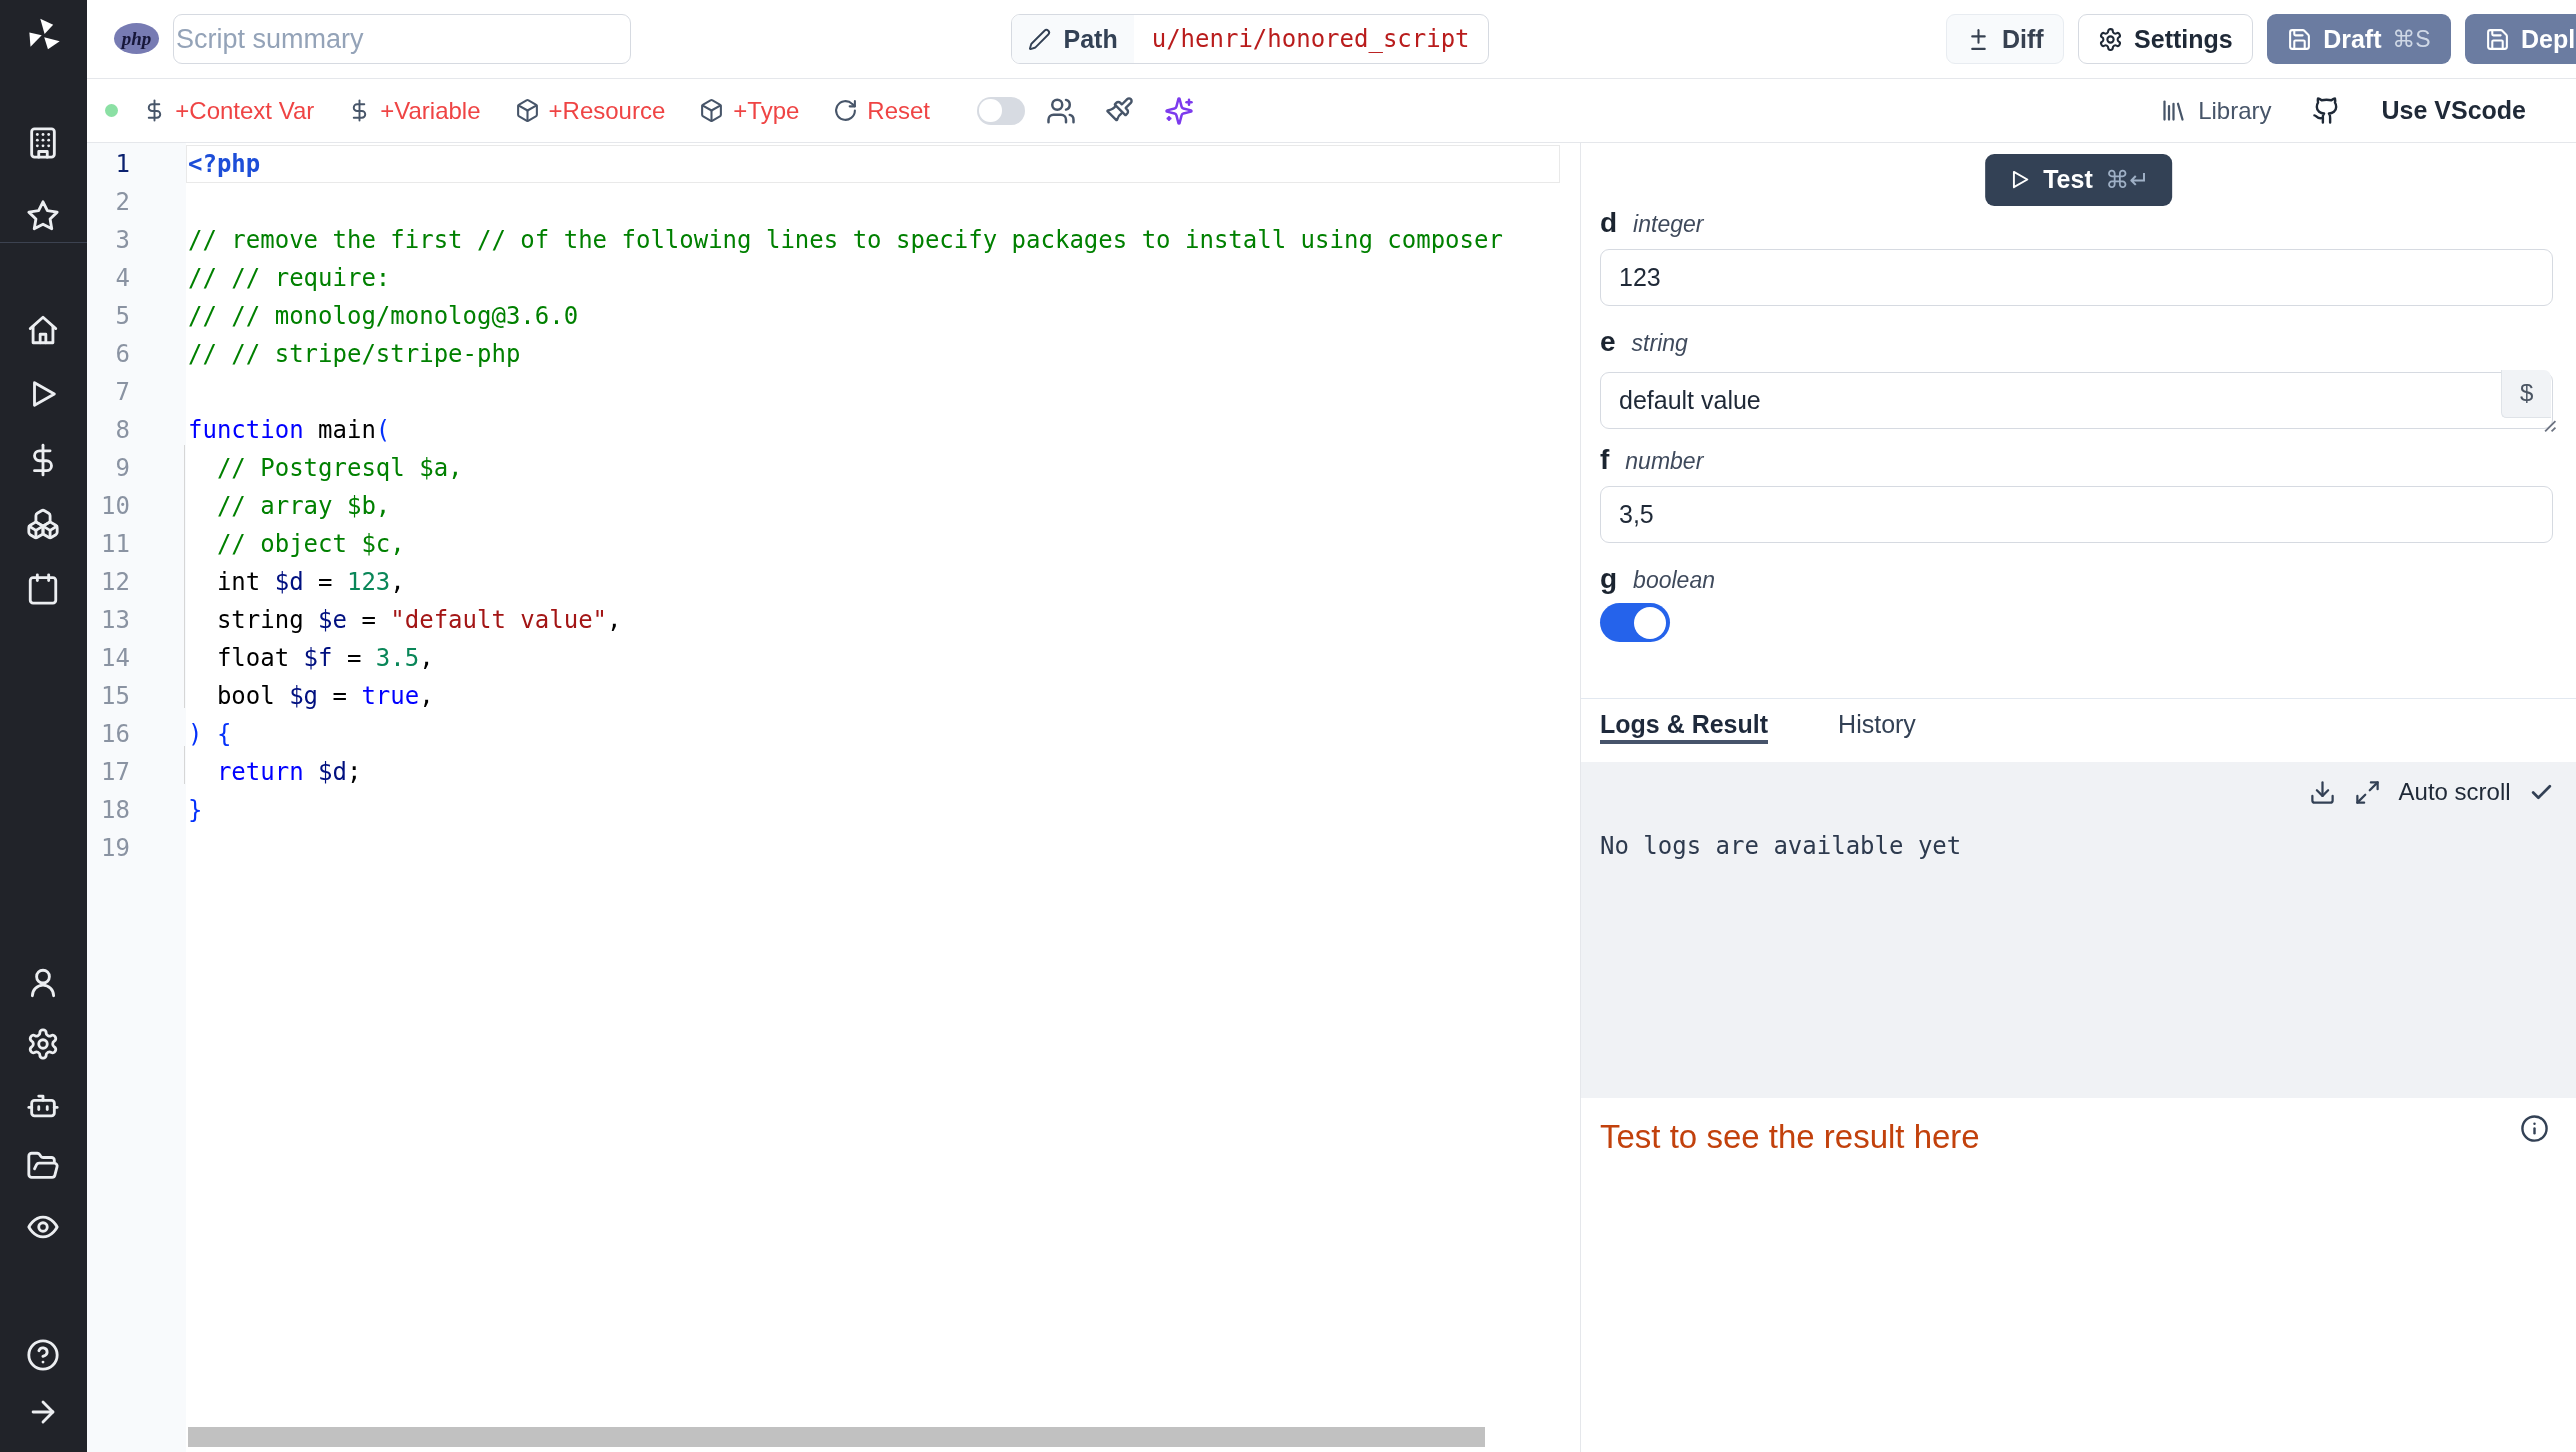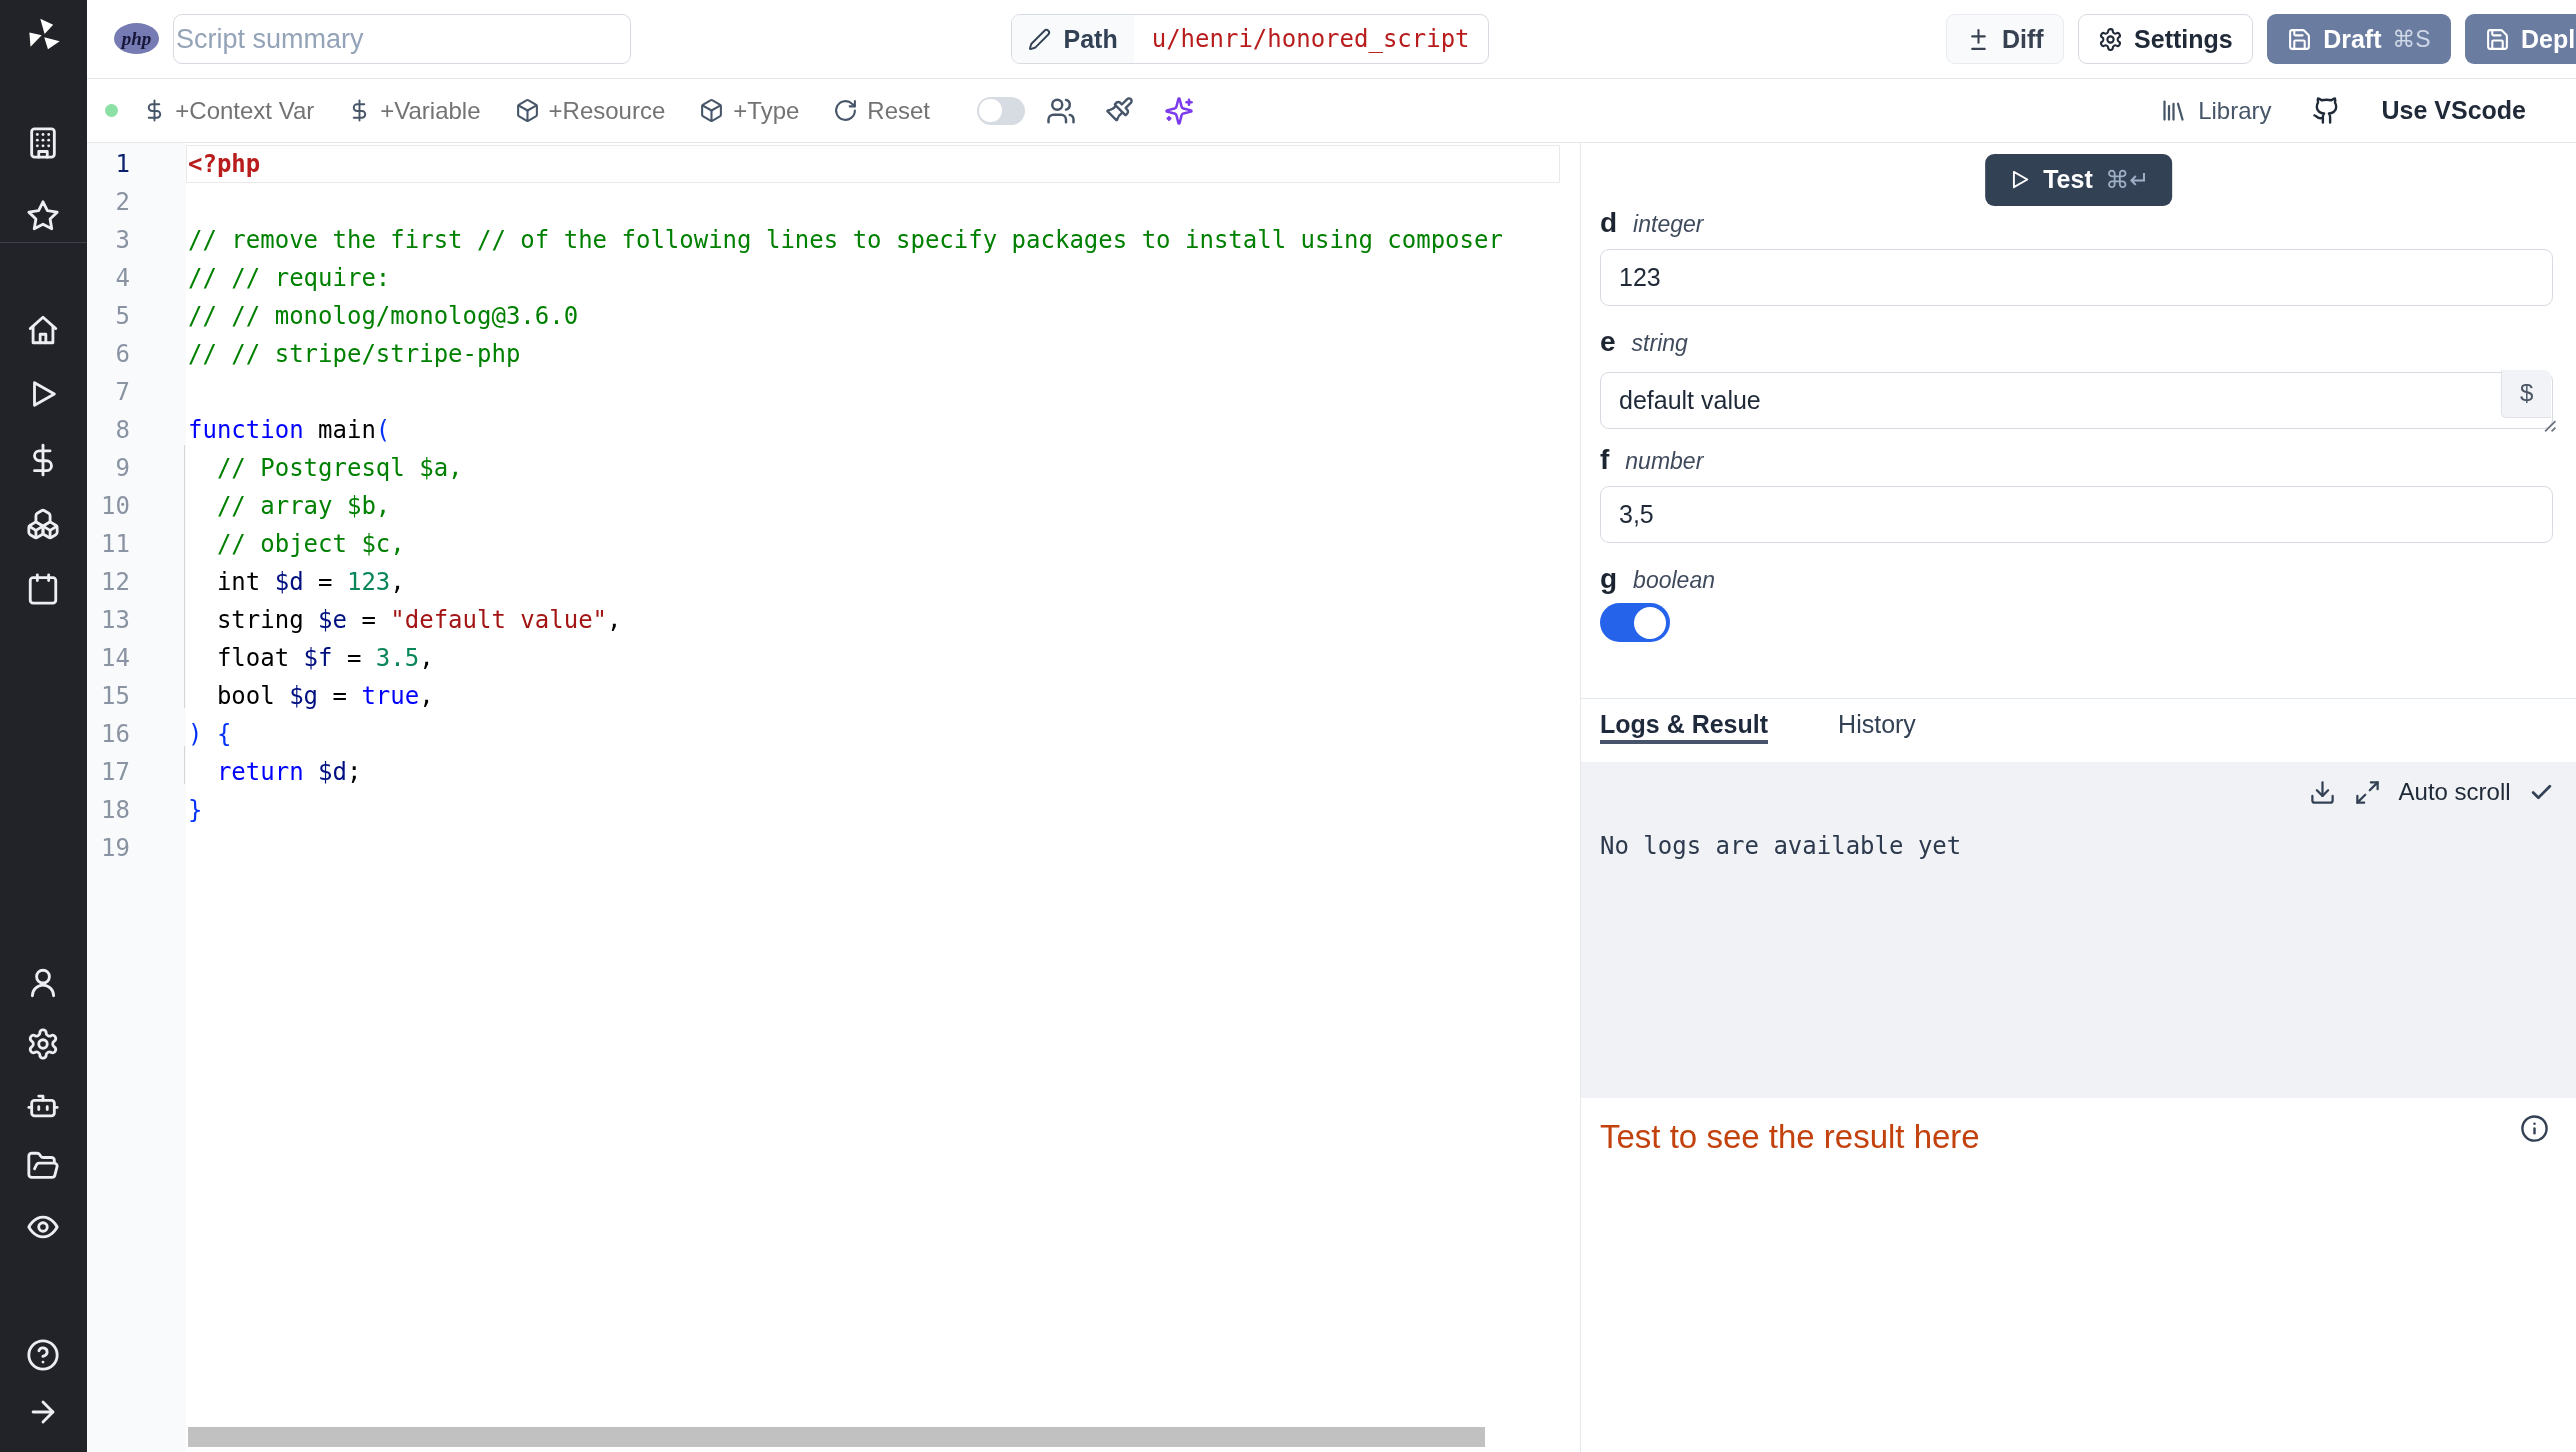--- a/index.html
+++ b/index.html
@@ -36,21 +36,21 @@
          font-size:25px; font-weight:600; cursor:pointer; border:1.8px solid transparent; }
   .btn-diff { background:#f8fafc; border-color:#e8ecf1; color:#374151; }
   .btn-settings { background:#fff; border-color:#d6dae1; color:#1f2937; }
   .btn-dark { background:#6b7ca1; color:#fff; }
   .btn-dark .shortcut { color:#cfd8e6; font-weight:400; font-size:23px; }
 
   
   .toolbar { position:absolute; left:87px; top:79px; width:2489px; height:64px; background:#fff;
              border-bottom:0.9px solid #e5e7eb; display:flex; align-items:center; padding:0 50px 0 12.5px; }
   .status-dot { width:13.4px; height:13.4px; border-radius:50%; background:#8be0a4; margin:0 25px 0 5.4px; }
-  .tool-item { display:flex; align-items:center; gap:9px; color:#737373; font-size:24px;
+  .tool-item { display:flex; align-items:center; gap:9px; color:#ef4444; font-size:24px;
                margin-right:34px; cursor:pointer; white-space:nowrap; }
   .tool-item .ico { color:#475569; }
   .mini-toggle { width:48px; height:28px; border-radius:14.3px; background:#d7dbe2; position:relative;
                  margin:0 18px 0 12.5px; cursor:pointer; }
   .mini-toggle .knob { position:absolute; left:2.7px; top:2.7px; width:22.4px; height:22.4px; border-radius:50%; background:#fff; }
   .icon-btn { width:36px; height:36px; display:flex; align-items:center; justify-content:center;
               color:#475569; cursor:pointer; margin-right:23px; }
   .toolbar .spacer { flex:1; }
   .tool-right { display:flex; align-items:center; gap:10.7px; color:#475569; font-size:24px; cursor:pointer; }
   .tool-right.vscode { margin-left:41px; font-weight:700; color:#1f2937; font-size:25px;gap:40px; }
@@ -58,21 +58,21 @@
   
   .editor { position:absolute; left:87px; top:143px; width:1493px; height:1309px; background:#fff; overflow:hidden; }
   .gutter { position:absolute; left:0; top:0; width:99px; height:100%; background:#f8fafc; }
   .line-numbers { position:absolute; left:0; top:1.8px; width:43px; text-align:right;
                   font-family:"DejaVu Sans Mono", monospace; font-size:24px; line-height:38px; color:#8a93a2; }
   .line-numbers .ln.active { color:#0b216f; }
   .current-line { position:absolute; left:99px; top:1.8px; width:1374px; height:38px;
                   border:1.8px solid #e9e9e9; }
   .code-area { position:absolute; left:101px; top:1.8px; right:9px;
                font-family:"DejaVu Sans Mono", monospace; font-size:24px; line-height:38px; white-space:pre; }
-  .tk-meta { color:#b91c1c; font-weight:bold; }
+  .tk-meta { color:#1d4ed8; font-weight:bold; }
   .tk-com  { color:#008000; }
   .tk-kw   { color:#0000ff; }
   .tk-pl   { color:#000000; }
   .tk-var  { color:#001080; }
   .tk-num  { color:#098658; }
   .tk-str  { color:#a31515; }
   .tk-br   { color:#0431fa; }
   .indent-guide { position:absolute; width:0; border-left:1.8px solid #d6d6d6; left:97px; }
   .h-scrollbar { position:absolute; left:101px; top:1284px; width:1297px; height:19.7px; background:#c1c1c1; }
 

